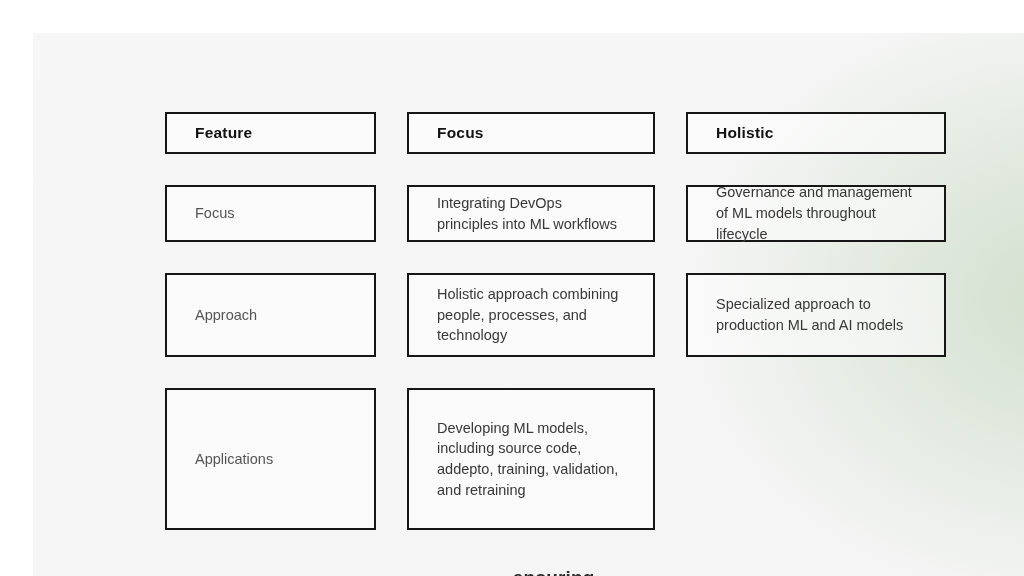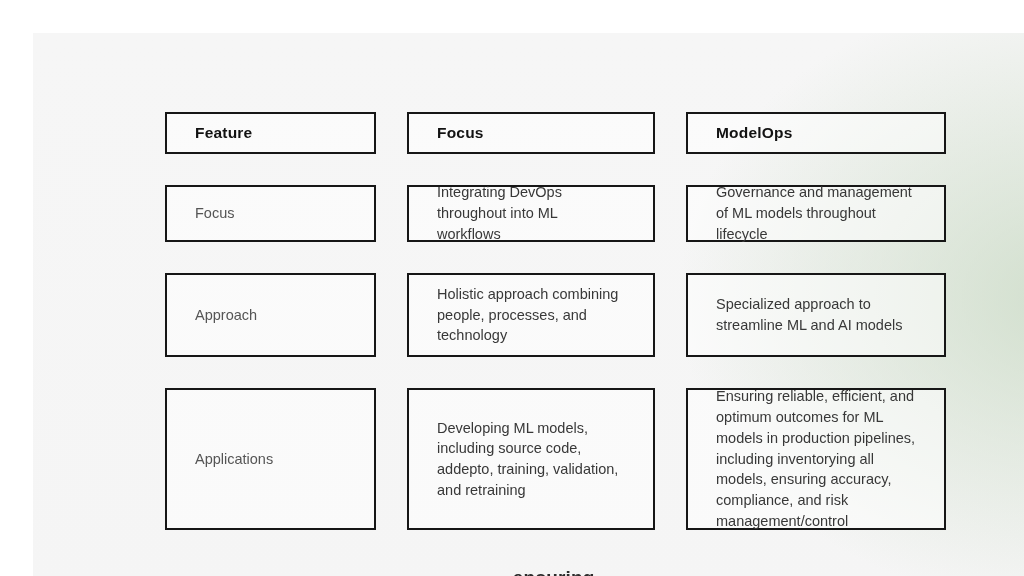--- a/index.html
+++ b/index.html
@@ -66,51 +66,48 @@
 
   <div class="table-grid">
 
     <div class="cell header">
       <span>Feature</span>
     </div>
     <div class="cell header">
       <span>Focus</span>
     </div>
     <div class="cell header">
-      <span>ModelOps</span>
+      <span>Holistic</span>
     </div>
 
     <div class="cell feature">
       <span>Focus</span>
     </div>
     <div class="cell">
-      <span>Integrating DevOps throughout into ML workflows</span>
+      <span>Integrating DevOps principles into ML workflows</span>
     </div>
     <div class="cell">
       <span>Governance and management of ML models throughout lifecycle</span>
     </div>
 
     <div class="cell feature">
       <span>Approach</span>
     </div>
     <div class="cell">
       <span>Holistic approach combining people, processes, and technology</span>
     </div>
     <div class="cell">
-      <span>Specialized approach to streamline ML and AI models</span>
+      <span>Specialized approach to production ML and AI models</span>
     </div>
 
     <div class="cell feature">
       <span>Applications</span>
     </div>
     <div class="cell">
       <span>Developing ML models, including source code, addepto, training, validation, and retraining</span>
-    </div>
-    <div class="cell">
-      <span>Ensuring reliable, efficient, and optimum outcomes for ML models in production pipelines, including inventorying all models, ensuring accuracy, compliance, and risk management/control</span>
     </div>
   </div>
 
   <div class="footer-logo">
     <span class="dot">.</span><span>ensuring</span>
   </div>
 
 </div>
 
 </body></html>

